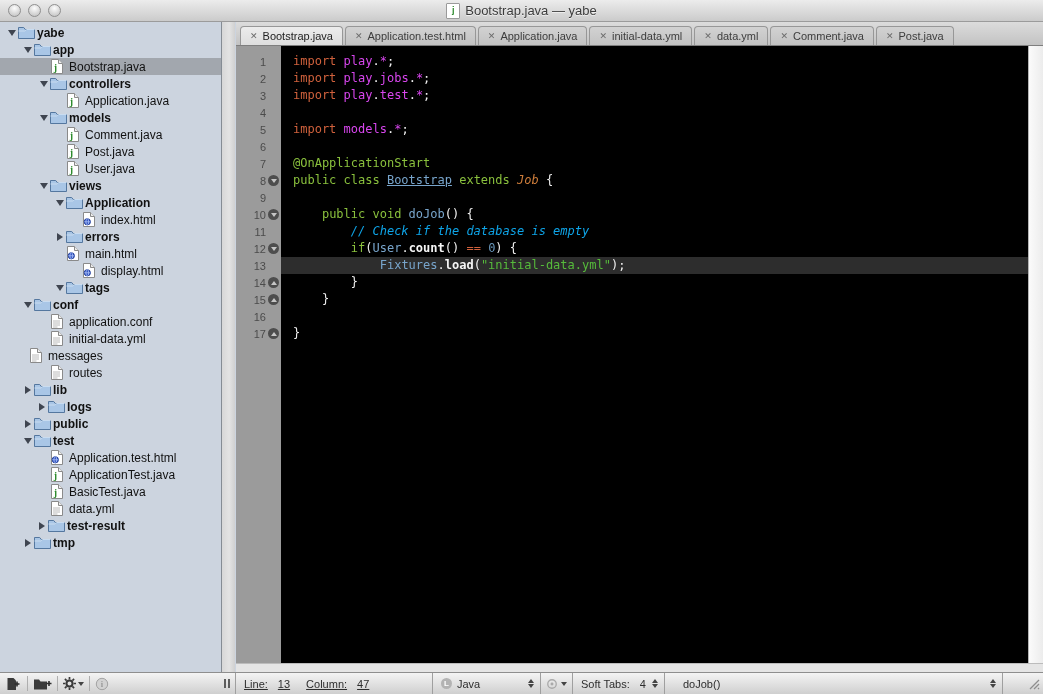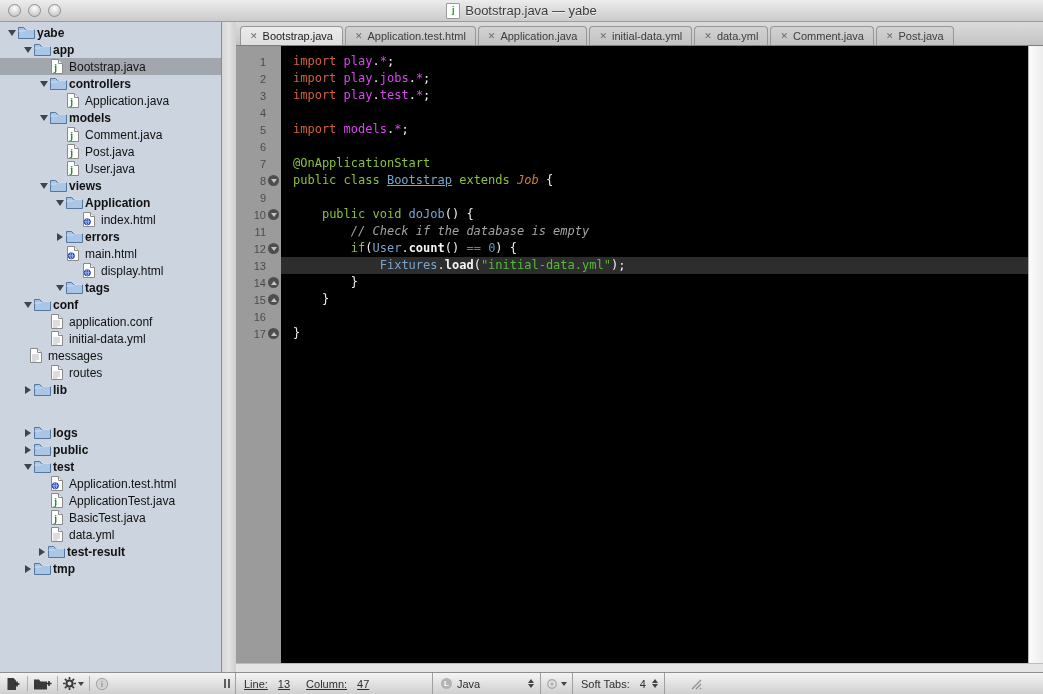--- a/index.html
+++ b/index.html
@@ -47,21 +47,21 @@
   .code{flex:1;background:#000;padding-top:7px;overflow:hidden;min-width:0;}
   .cline{height:17px;white-space:pre;font-family:"DejaVu Sans Mono",monospace;font-size:12px;line-height:17px;padding-left:12px;}
   .cline.cur{background:#2d2d2d;}
   .vscroll{width:15px;flex:none;background:linear-gradient(to right,#fbfbfb,#ececec);border-left:1px solid #b5b5b5;box-sizing:border-box;}
   .hscroll{height:9px;background:#e5e5e5;border-top:1px solid #bcbcbc;box-sizing:border-box;}
   
   .tk-kw{color:#8ac13d;} .tk-ann{color:#8ac13d;} .tk-kw2{color:#d0613c;} .tk-op{color:#d0613c;}
   .tk-pkg{color:#d946ef;} .tk-str{color:#56bb3b;} .tk-cls{color:#78a5cc;}
   .tk-clsu{color:#78a5cc;text-decoration:underline;}
   .tk-typ{color:#cd7c3a;font-style:italic;} .tk-fn{color:#f5f5f5;font-weight:bold;}
-  .tk-cmt{color:#a3a3a3;font-style:italic;} .tk-num{color:#6897bb;} .tk-pln{color:#f0f0f0;}
+  .tk-cmt{color:#0ea5e9;font-style:italic;} .tk-num{color:#6897bb;} .tk-pln{color:#f0f0f0;}
   
   .statusbar{height:21px;border-top:1px solid #8e8e8e;background:linear-gradient(#f4f4f4,#cfcfcf);
     display:flex;font-size:11px;color:#2e2e2e;}
   .seg{display:flex;align-items:center;box-sizing:border-box;border-right:1px solid #9f9f9f;height:100%;}
   .seg:last-child{border-right:none;}
   .seg-footer{width:236px;padding-left:2px;}
   .seg-pos{width:197px;text-decoration:underline;} .seg-lang{width:108px;} .seg-gear{width:32px;justify-content:center;gap:3px;}
   .seg-tabs{width:92px;} .seg-sym{width:338px;} .seg-grip{width:40px;justify-content:flex-end;padding-right:3px;}
   .fbtn{height:16px;display:inline-flex;align-items:center;justify-content:center;padding:0 4px;}
   .fsep{width:1px;height:15px;background:#aeaeae;margin:0 1px;}
@@ -326,21 +326,21 @@
           <div class="trow" style="padding-left: 22px;">
             <span class="disc closed"></span>
             <span class="ticon">
               <svg width="17" height="13" viewBox="0 0 17 13">
                 <path d="M.5 1.5h5.2l1.6 2h9.2v9H.5z" fill="#a9c6e6" stroke="#54779f"></path>
                 <path d="M.5 5h6.3l1.6-1.5h8.1" fill="none" stroke="#c9dcf0"></path>
               </svg>
             </span>
             <span class="tlabel b">lib</span>
           </div>
-          <div class="trow" style="padding-left: 22px; margin-top: 26px;">
+          <div class="trow" style="padding-left: 36px;">
             <span class="disc closed"></span>
             <span class="ticon">
               <svg width="17" height="13" viewBox="0 0 17 13">
                 <path d="M.5 1.5h5.2l1.6 2h9.2v9H.5z" fill="#a9c6e6" stroke="#54779f"></path>
                 <path d="M.5 5h6.3l1.6-1.5h8.1" fill="none" stroke="#c9dcf0"></path>
               </svg>
             </span>
             <span class="tlabel b">logs</span>
           </div>
           <div class="trow" style="padding-left: 22px;">
@@ -618,20 +618,24 @@
       </svg>
       <span class="dd"></span>
     </div>
 
     <div class="seg seg-tabs">
       <span class="slabel">Soft Tabs:</span>
       <span class="svalue">4</span>
       <span class="stepper"></span>
     </div>
 
+    <div class="seg seg-sym">
+      <span style="margin-left:18px;">doJob()</span>
+      <span class="stepper"></span>
+    </div>
 
     <div class="seg seg-grip">
       <svg width="13" height="13" viewBox="0 0 13 13">
         <path d="M12 3L3 12M12 7L7 12M12 11l-1 1" stroke="#8e8e8e" stroke-width="1.3"></path>
       </svg>
     </div>
   </div>
 </div>
 
 </body></html>

